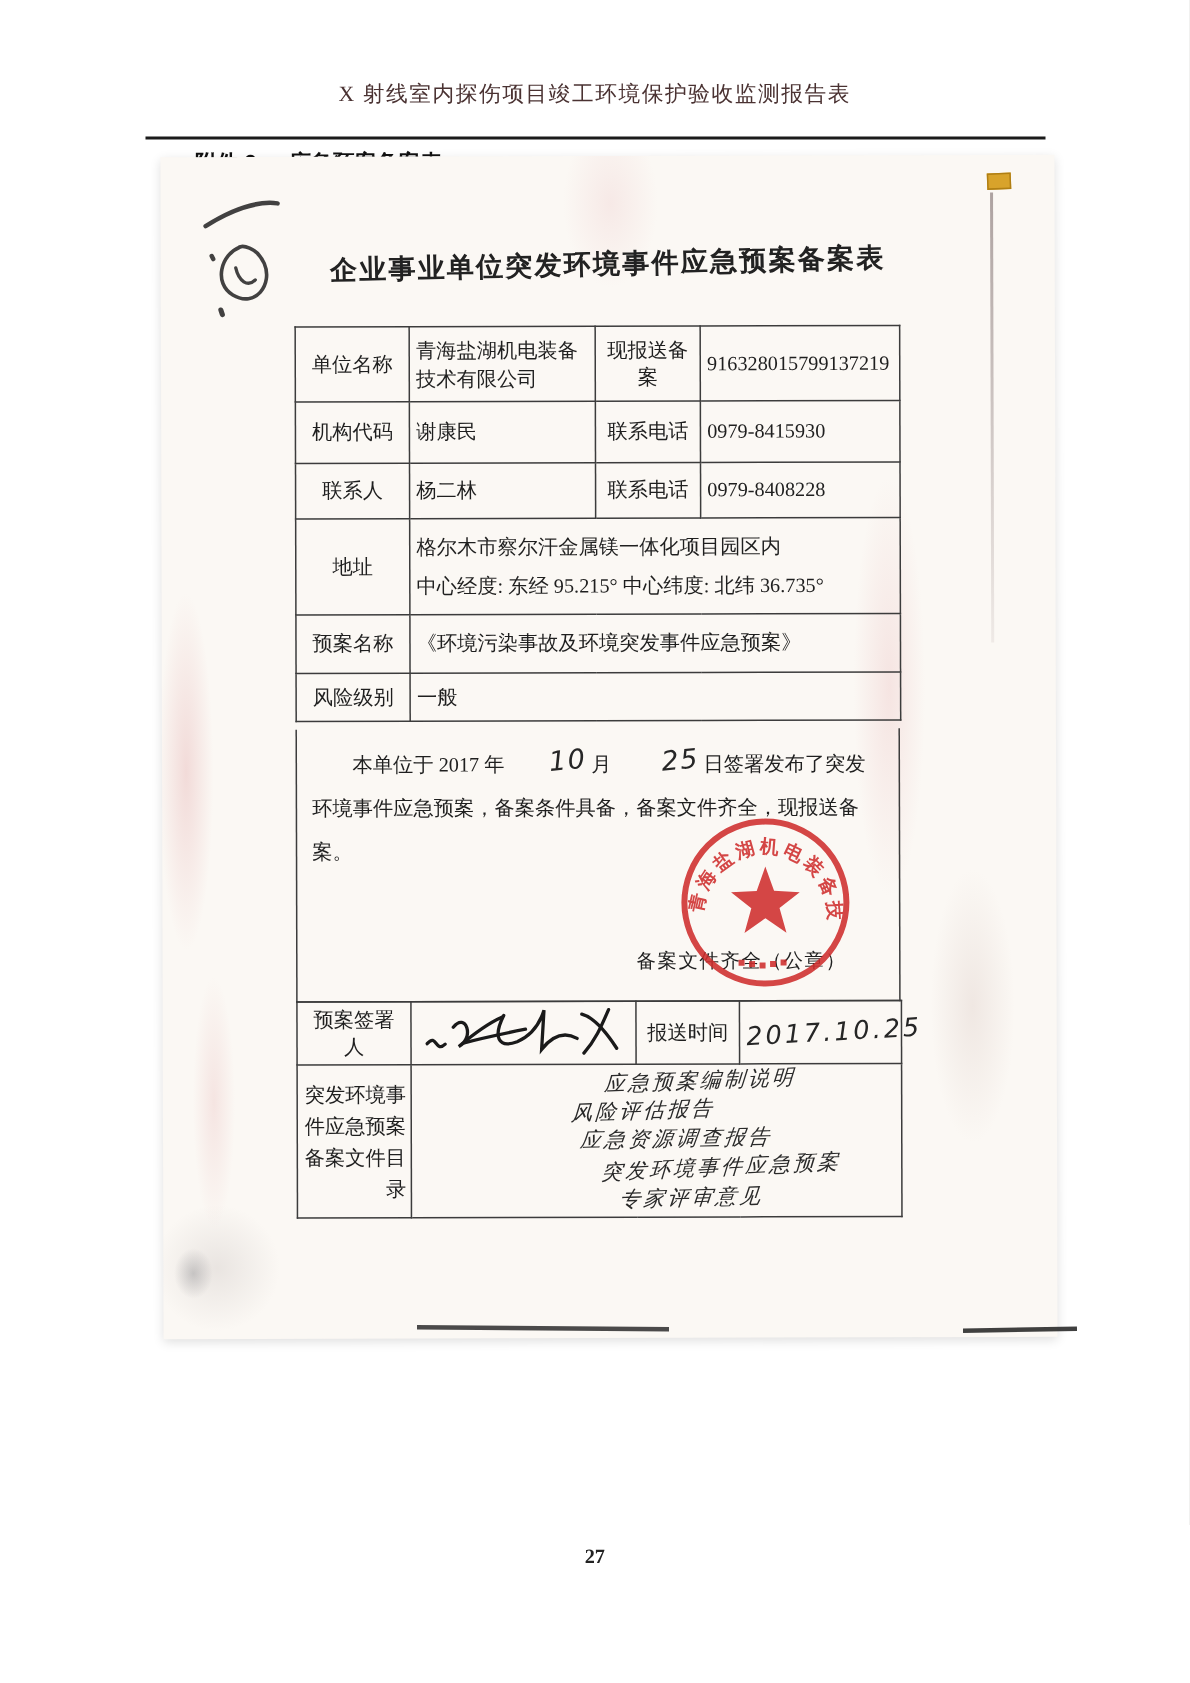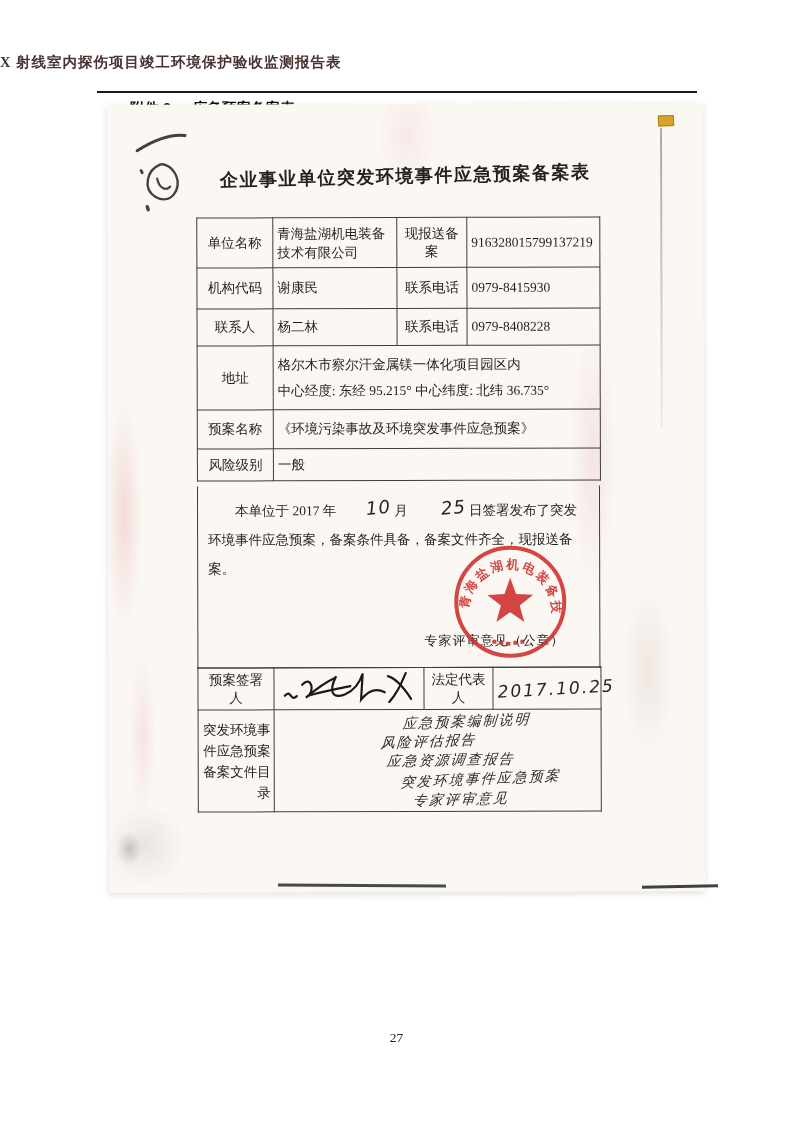--- a/index.html
+++ b/index.html
@@ -5,36 +5,36 @@
   * { margin:0; padding:0; box-sizing:border-box; }
   html,body { background:#e8e8e8; }
   .page {
     position:relative; width:793px; height:1122px; background:#ffffff;
     margin:0 auto; overflow:hidden;
     font-family:"Liberation Serif","DejaVu Serif",serif; color:#1c1c1c;
   }
   
   .report-header {
     position:absolute; top:53px; left:0; width:100%;
-    font-size:14.5px; letter-spacing:1px;
-    color:#4a3232; font-weight:700;
+    text-align:center; font-size:14.5px; letter-spacing:1px;
+    color:#4a3232; font-weight:400;
   }
   .header-rule {
     position:absolute; top:91px; left:97px; width:600px;
     border-top:2px solid #1b1b1b;
   }
   .attachment-line {
     position:absolute; top:99px; left:130px;
     font-family:"Liberation Sans","DejaVu Sans",sans-serif;
     font-weight:bold; font-size:14.5px; color:#111;
   }
   .attachment-line .att-title { margin-left:18px; }
   .page-footer {
     position:absolute; top:1030px; left:0; width:100%;
-    text-align:center; font-size:13.5px; color:#222;
+    text-align:center; font-size:13.5px; color:#222;font-weight:bold;
   }
   
   .scan-paper {
     position:absolute; left:108px; top:104px; width:596px; height:788px;
     background-color:#fbf8f4;
     background-image:
       radial-gradient(ellipse 26px 170px at 16px 52%, rgba(231,183,183,.45), transparent 70%),
       radial-gradient(ellipse 20px 120px at 34px 80%, rgba(231,183,183,.30), transparent 70%),
       radial-gradient(ellipse 34px 200px at 485px 45%, rgba(236,196,196,.38), transparent 70%),
       radial-gradient(ellipse 45px 80px at 300px 4%, rgba(238,205,205,.35), transparent 70%),
@@ -181,21 +181,21 @@
       <tr style="height:32px">
         <td class="lab">风险级别</td>
         <td class="val" colspan="3">一般</td>
       </tr>
     </tbody>
       </table>
 
     <div class="decl">
       <p><span>本单位于 2017 年</span><span class="hw hw-day">10</span><span>月</span> <span class="hw hw-day">25</span><span>日签署发布了突发环境事件应急预案，备案条件具备，备案文件齐全，现报送备案。</span></p>
 
-      <div class="seal-caption">专家评审意见（公章）</div>
+      <div class="seal-caption">备案文件齐全（公章）</div>
 
       <svg class="stamp" width="124" height="124" viewBox="0 0 124 124">
         <circle cx="62" cy="62" r="54" fill="none" stroke="#cf2e2e" stroke-width="4"></circle>
         <path id="stampArc" d="M 62,62 m -42,9 a 42,42 0 1,1 84,0" fill="none"></path>
         <text font-size="12.5" fill="#cf2e2e" letter-spacing="2.5" font-weight="bold">
           <textPath href="#stampArc" startOffset="2">青海盐湖机电装备技术有限公司</textPath>
         </text>
         <polygon fill="#cf2e2e" points="62,38 67.8,54.2 84.9,55.1 71.4,65.7 76,82.2 62,72.4 48,82.2 52.6,65.7 39.1,55.1 56.2,54.2"></polygon>
         <g fill="#cf2e2e">
           <rect x="44" y="100" width="4" height="4"></rect>
@@ -222,21 +222,21 @@
             <g fill="none" stroke="#1a1a1a" stroke-width="2.2" stroke-linecap="round" transform="rotate(-3 72 23)">
               <path d="M6,26 c7,-7 5,7 12,1"></path>
               <path d="M24,16 c9,-10 14,8 3,13 c12,-9 22,-15 30,-18"></path>
               <path d="M30,27 c14,-3 28,-5 42,-7"></path>
               <path d="M58,10 c-8,14 -5,22 8,18 c11,-4 16,-12 19,-20 l-3,26 c8,-9 16,-11 24,-6"></path>
               <path d="M110,12 c6,2 14,10 22,24"></path>
               <path d="M128,10 c-6,12 -10,20 -18,28"></path>
             </g>
           </svg>
         </td>
-        <td class="lab">法定代表人</td>
+        <td class="lab">报送时间</td>
         <td class="val"><span class="hw hw-date">2017.10.25</span></td>
       </tr>
       <tr style="height:102px">
         <td class="lab"><span class="catalog-label">突发环境事件应急预案备案文件目录</span></td>
         <td colspan="3" class="catalog-cell">
           <div class="catalog-list">
             <div class="catalog-item">应急预案编制说明</div>
             <div class="catalog-item">风险评估报告</div>
             <div class="catalog-item">应急资源调查报告</div>
             <div class="catalog-item">突发环境事件应急预案</div>

